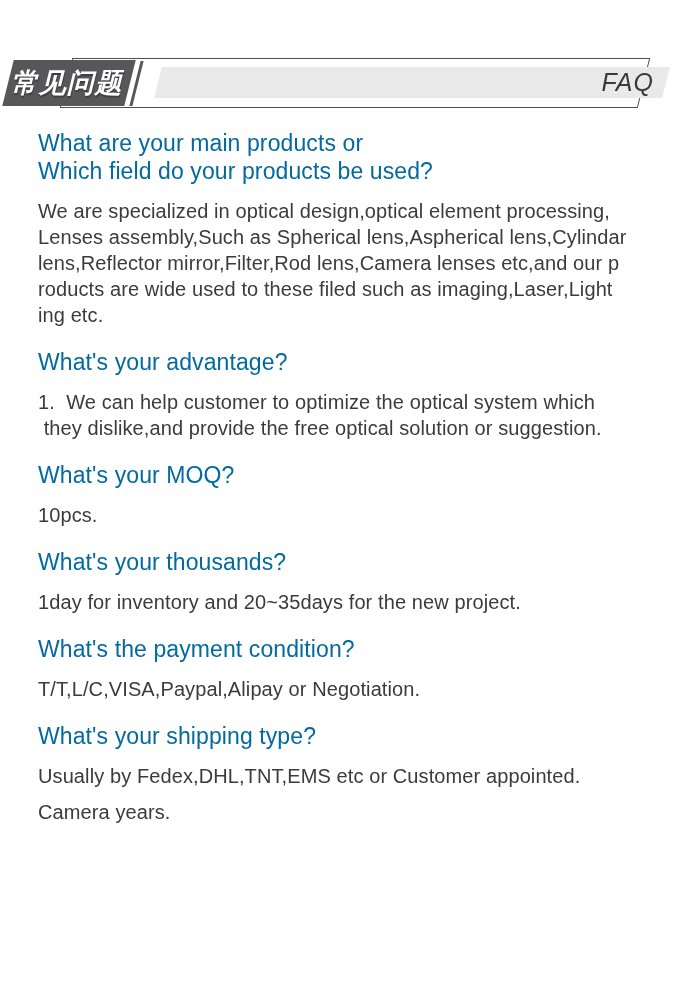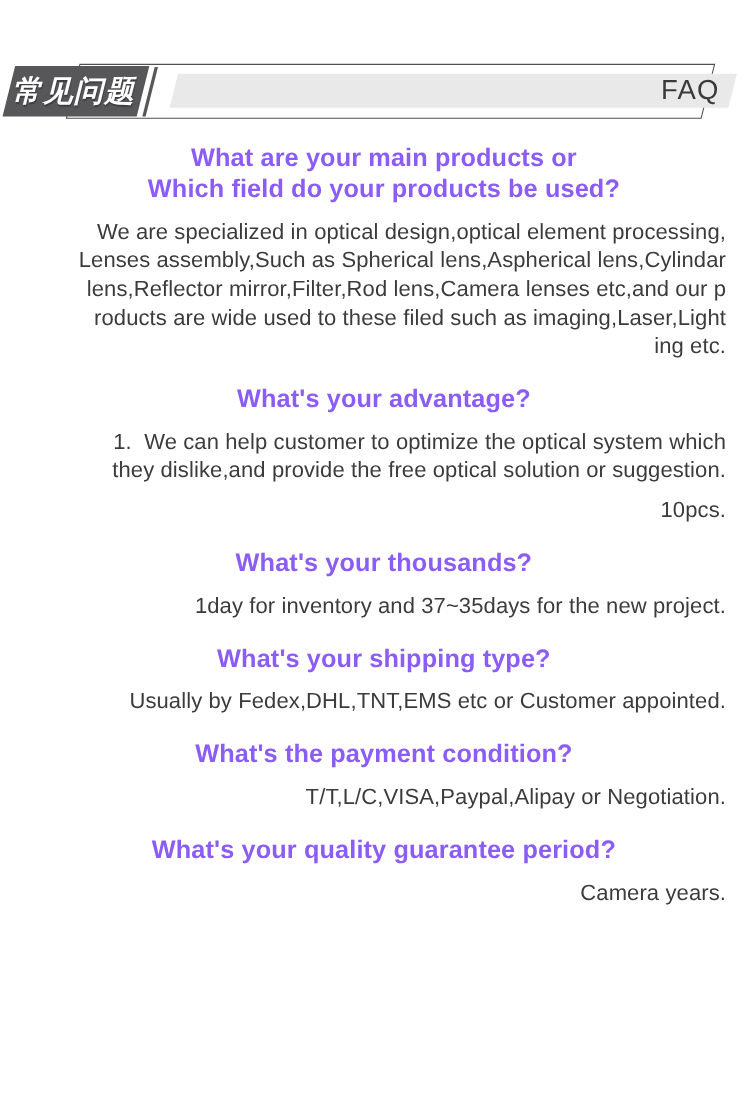--- a/index.html
+++ b/index.html
@@ -62,48 +62,47 @@
     font-size: 27px;
     font-weight: 900;
     letter-spacing: 1px;
     text-shadow: 1px 2px 1px rgba(0,0,0,0.30);
     white-space: nowrap;
   }
   .banner-faq {
     position: absolute;
     right: 26px; top: 11px;
     z-index: 5;
+    font-style: italic;
     font-size: 25px;
     color: #3a3a3a;
     letter-spacing: 1px;
   }
 
   
   .content {
     padding: 0 20px 0 38px;
   }
   .q {
     font-size: 23px;
     line-height: 28px;
-    font-weight: 700;
-    color: #8b5cf6;
+    font-weight: 400;
+    color: #0369a1;
     margin: 20px 0 13px 0;
     white-space: pre;
     letter-spacing: 0.1px;
-    text-align: center;
   }
   .a {
     font-size: 20px;
     line-height: 26px;
     font-weight: 400;
     color: #3b3b3b;
     margin: 0 0 10px 0;
     white-space: pre;
     letter-spacing: 0.1px;
-    text-align: right;
   }
 </style>
 </head>
 <body>
 
 <div class="page">
 
   <div class="banner">
     <div class="banner-outline"></div>
     <div class="banner-strip"></div>
@@ -126,37 +125,37 @@
 ing etc.</p>
     </section>
 
     <section>
       <h2 class="q">What's your advantage?</h2>
       <p class="a">1.  We can help customer to optimize the optical system which
  they dislike,and provide the free optical solution or suggestion.</p>
     </section>
 
     <section>
+      <h2 class="q">What's your MOQ?</h2>
       <p class="a">10pcs.</p>
     </section>
 
     <section>
       <h2 class="q">What's your thousands?</h2>
-      <p class="a">1day for inventory and 37~35days for the new project.</p>
+      <p class="a">1day for inventory and 20~35days for the new project.</p>
+    </section>
+
+    <section>
+      <h2 class="q">What's the payment condition?</h2>
+      <p class="a">T/T,L/C,VISA,Paypal,Alipay or Negotiation.</p>
     </section>
 
     <section>
       <h2 class="q">What's your shipping type?</h2>
       <p class="a">Usually by Fedex,DHL,TNT,EMS etc or Customer appointed.</p>
     </section>
 
     <section>
-      <h2 class="q">What's the payment condition?</h2>
-      <p class="a">T/T,L/C,VISA,Paypal,Alipay or Negotiation.</p>
-    </section>
-
-    <section>
-      <h2 class="q">What's your quality guarantee period?</h2>
       <p class="a">Camera years.</p>
     </section>
 
   </div>
 </div>
 
 </body></html>

